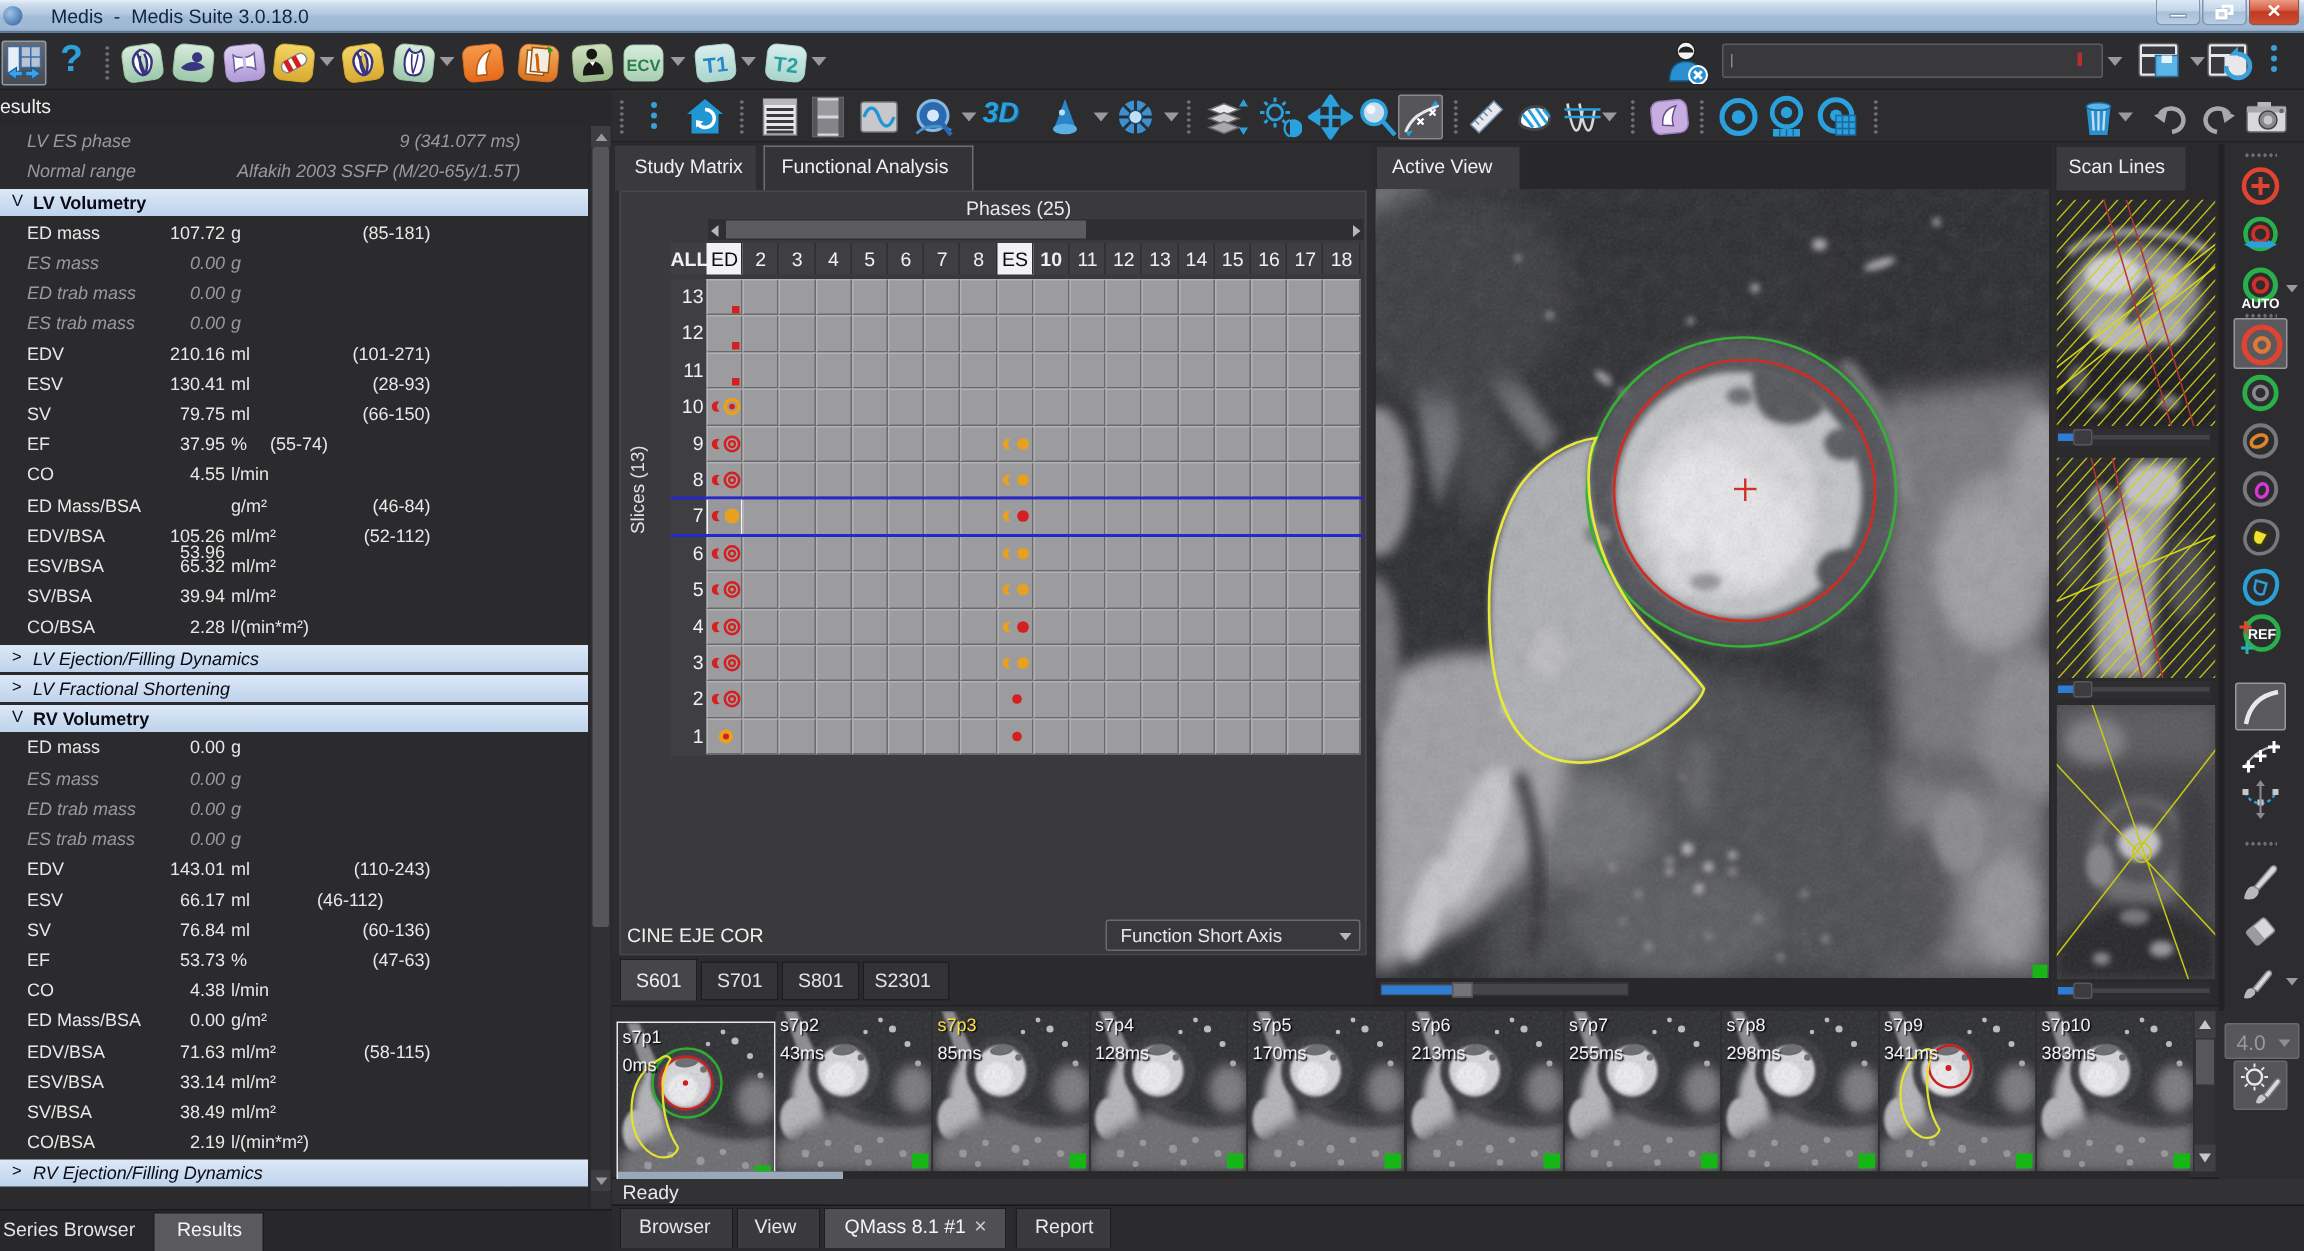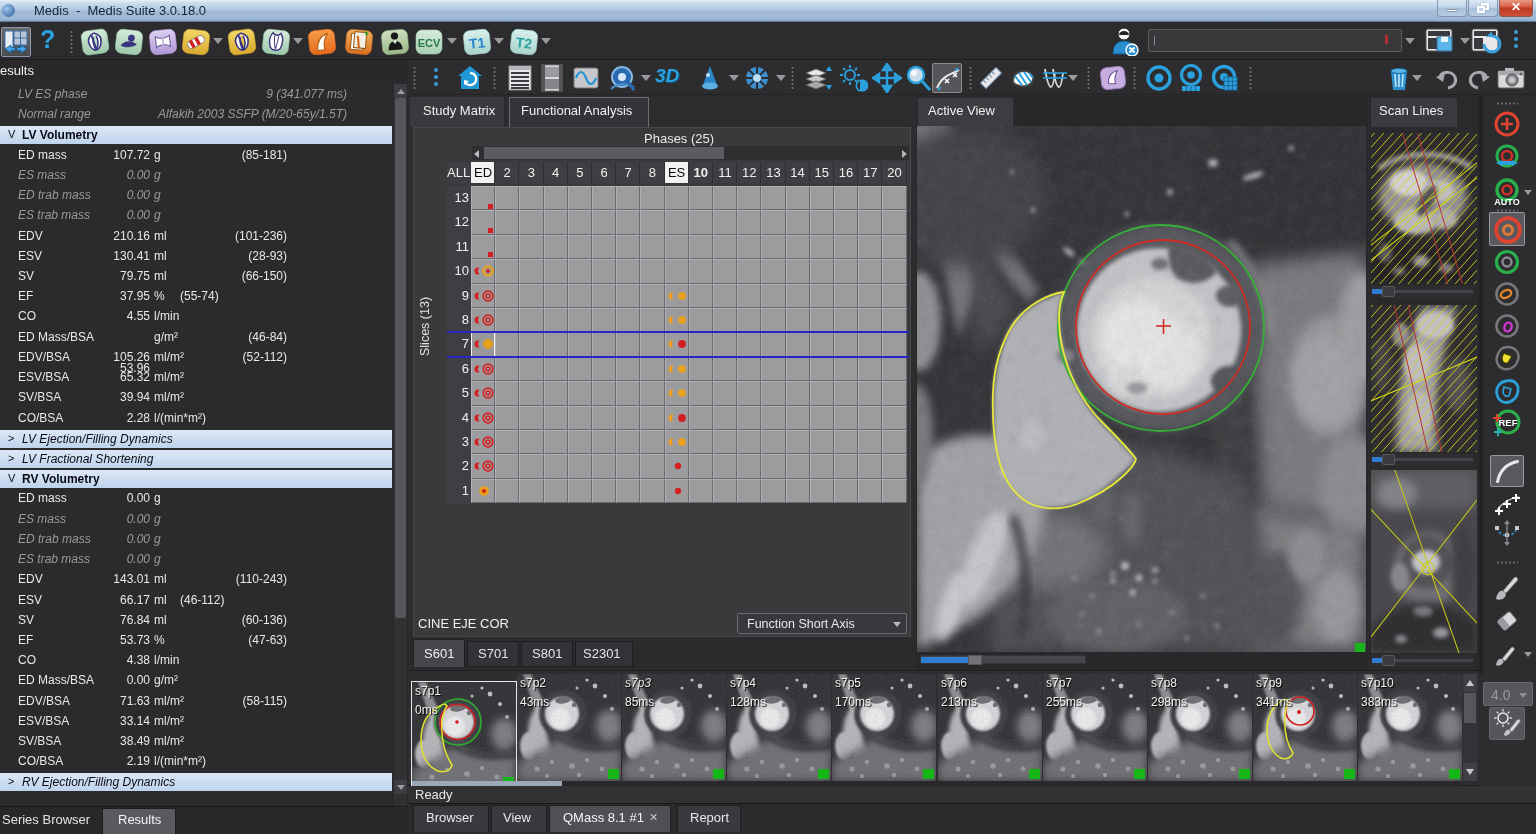--- a/index.html
+++ b/index.html
@@ -258,21 +258,21 @@
       <div class="txt it" style="left:154px;top:84px;">g</div>
       <div class="txt it" style="left:18px;top:104px;">ED trab mass</div>
       <div class="txt it" style="left:50px;top:104px;width:100px;text-align:right;">0.00</div>
       <div class="txt it" style="left:154px;top:104px;">g</div>
       <div class="txt it" style="left:18px;top:124px;">ES trab mass</div>
       <div class="txt it" style="left:50px;top:124px;width:100px;text-align:right;">0.00</div>
       <div class="txt it" style="left:154px;top:124px;">g</div>
       <div class="txt" style="left:18px;top:145px;">EDV</div>
       <div class="txt" style="left:50px;top:145px;width:100px;text-align:right;">210.16</div>
       <div class="txt" style="left:154px;top:145px;">ml</div>
-      <div class="txt" style="left:180px;top:145px;width:107px;text-align:right;">(101-236)</div>
+      <div class="txt" style="left:180px;top:145px;width:107px;text-align:right;">(101-271)</div>
       <div class="txt" style="left:18px;top:165px;">ESV</div>
       <div class="txt" style="left:50px;top:165px;width:100px;text-align:right;">130.41</div>
       <div class="txt" style="left:154px;top:165px;">ml</div>
       <div class="txt" style="left:180px;top:165px;width:107px;text-align:right;">(28-93)</div>
       <div class="txt" style="left:18px;top:185px;">SV</div>
       <div class="txt" style="left:50px;top:185px;width:100px;text-align:right;">79.75</div>
       <div class="txt" style="left:154px;top:185px;">ml</div>
       <div class="txt" style="left:180px;top:185px;width:107px;text-align:right;">(66-150)</div>
       <div class="txt" style="left:18px;top:205px;">EF</div>
       <div class="txt" style="left:50px;top:205px;width:100px;text-align:right;">37.95</div>
@@ -322,21 +322,21 @@
       <div class="txt it" style="left:18px;top:468px;">ES trab mass</div>
       <div class="txt it" style="left:50px;top:468px;width:100px;text-align:right;">0.00</div>
       <div class="txt it" style="left:154px;top:468px;">g</div>
       <div class="txt" style="left:18px;top:488px;">EDV</div>
       <div class="txt" style="left:50px;top:488px;width:100px;text-align:right;">143.01</div>
       <div class="txt" style="left:154px;top:488px;">ml</div>
       <div class="txt" style="left:180px;top:488px;width:107px;text-align:right;">(110-243)</div>
       <div class="txt" style="left:18px;top:509px;">ESV</div>
       <div class="txt" style="left:50px;top:509px;width:100px;text-align:right;">66.17</div>
       <div class="txt" style="left:154px;top:509px;">ml</div>
-      <div class="txt" style="left:180px;top:509px;width:107px;text-align:left;">(46-112)</div>
+      <div class="txt" style="left:180px;top:509px;width:107px;text-align:center;">(46-112)</div>
       <div class="txt" style="left:18px;top:529px;">SV</div>
       <div class="txt" style="left:50px;top:529px;width:100px;text-align:right;">76.84</div>
       <div class="txt" style="left:154px;top:529px;">ml</div>
       <div class="txt" style="left:180px;top:529px;width:107px;text-align:right;">(60-136)</div>
       <div class="txt" style="left:18px;top:549px;">EF</div>
       <div class="txt" style="left:50px;top:549px;width:100px;text-align:right;">53.73</div>
       <div class="txt" style="left:154px;top:549px;">%</div>
       <div class="txt" style="left:180px;top:549px;width:107px;text-align:right;">(47-63)</div>
       <div class="txt" style="left:18px;top:569px;">CO</div>
       <div class="txt" style="left:50px;top:569px;width:100px;text-align:right;">4.38</div>
@@ -580,21 +580,21 @@
 <div class="abs" style="left:521px;top:103px;color:#f0f0f0;font-size:13px;">Functional Analysis</div>
 <div class="abs" style="left:413px;top:127px;width:498px;height:510px;background:#3a3a3d;border:1px solid #48484c;"></div>
 <div class="abs" style="left:644px;top:131px;color:#e8e8ea;font-size:13px;">Phases (25)</div>
 <div class="abs" style="left:472px;top:146px;width:437px;height:14px;background:#2f2f32;">
  <div class="abs" style="left:2px;top:4px;width:0;height:0;border-top:4px solid transparent;border-bottom:4px solid transparent;border-right:5px solid #b8b8bc;"></div>
  <div class="abs" style="left:12px;top:1px;width:240px;height:12px;background:#5c5c60;"></div>
  <div class="abs" style="right:2px;top:4px;width:0;height:0;border-top:4px solid transparent;border-bottom:4px solid transparent;border-left:5px solid #b8b8bc;"></div>
 </div>
 <div class="abs" style="left:391px;top:315px;width:68px;color:#e0e0e2;font-size:12.5px;transform:rotate(-90deg);transform-origin:center;">Slices (13)</div>
     <div class="abs" style="left:447px;top:162px;width:461px;height:21px;background:#3f3f43;"></div>
-    <div class="abs" style="left:447.0px;top:165px;width:23px;text-align:center;color:#f0f0f0;font-size:13px;font-weight:normal;">ALL</div>
+    <div class="abs" style="left:447.0px;top:165px;width:23px;text-align:center;color:#f0f0f0;font-size:13px;font-weight:bold;">ALL</div>
     <div class="abs" style="left:471.0px;top:162px;width:24.2px;height:21px;background:#f2f2f4;border-right:1px solid #2e2e31;"></div>
     <div class="abs" style="left:471.0px;top:165px;width:24px;text-align:center;color:#0a0a0c;font-size:13px;font-weight:normal;">ED</div>
     <div class="abs" style="left:495.2px;top:162px;width:24.2px;height:21px;border-right:1px solid #2e2e31;"></div>
     <div class="abs" style="left:495.2px;top:165px;width:24px;text-align:center;color:#f0f0f0;font-size:13px;font-weight:normal;">2</div>
     <div class="abs" style="left:519.4px;top:162px;width:24.2px;height:21px;border-right:1px solid #2e2e31;"></div>
     <div class="abs" style="left:519.4px;top:165px;width:24px;text-align:center;color:#f0f0f0;font-size:13px;font-weight:normal;">3</div>
     <div class="abs" style="left:543.6px;top:162px;width:24.2px;height:21px;border-right:1px solid #2e2e31;"></div>
     <div class="abs" style="left:543.6px;top:165px;width:24px;text-align:center;color:#f0f0f0;font-size:13px;font-weight:normal;">4</div>
     <div class="abs" style="left:567.8px;top:162px;width:24.2px;height:21px;border-right:1px solid #2e2e31;"></div>
     <div class="abs" style="left:567.8px;top:165px;width:24px;text-align:center;color:#f0f0f0;font-size:13px;font-weight:normal;">5</div>
@@ -616,21 +616,21 @@
     <div class="abs" style="left:761.4px;top:165px;width:24px;text-align:center;color:#f0f0f0;font-size:13px;font-weight:normal;">13</div>
     <div class="abs" style="left:785.6px;top:162px;width:24.2px;height:21px;border-right:1px solid #2e2e31;"></div>
     <div class="abs" style="left:785.6px;top:165px;width:24px;text-align:center;color:#f0f0f0;font-size:13px;font-weight:normal;">14</div>
     <div class="abs" style="left:809.8px;top:162px;width:24.2px;height:21px;border-right:1px solid #2e2e31;"></div>
     <div class="abs" style="left:809.8px;top:165px;width:24px;text-align:center;color:#f0f0f0;font-size:13px;font-weight:normal;">15</div>
     <div class="abs" style="left:834.0px;top:162px;width:24.2px;height:21px;border-right:1px solid #2e2e31;"></div>
     <div class="abs" style="left:834.0px;top:165px;width:24px;text-align:center;color:#f0f0f0;font-size:13px;font-weight:normal;">16</div>
     <div class="abs" style="left:858.2px;top:162px;width:24.2px;height:21px;border-right:1px solid #2e2e31;"></div>
     <div class="abs" style="left:858.2px;top:165px;width:24px;text-align:center;color:#f0f0f0;font-size:13px;font-weight:normal;">17</div>
     <div class="abs" style="left:882.4px;top:162px;width:24.2px;height:21px;border-right:1px solid #2e2e31;"></div>
-    <div class="abs" style="left:882.4px;top:165px;width:24px;text-align:center;color:#f0f0f0;font-size:13px;font-weight:normal;">20</div>
+    <div class="abs" style="left:882.4px;top:165px;width:24px;text-align:center;color:#f0f0f0;font-size:13px;font-weight:normal;">18</div>
     <div class="abs" style="left:447px;top:186px;width:24px;height:318px;background:#3f3f43;"></div>
     <div class="abs" style="left:447px;top:190px;width:22px;text-align:right;color:#f0f0f0;font-size:13px;">13</div>
     <div class="abs" style="left:447px;top:214px;width:22px;text-align:right;color:#f0f0f0;font-size:13px;">12</div>
     <div class="abs" style="left:447px;top:239px;width:22px;text-align:right;color:#f0f0f0;font-size:13px;">11</div>
     <div class="abs" style="left:447px;top:263px;width:22px;text-align:right;color:#f0f0f0;font-size:13px;">10</div>
     <div class="abs" style="left:447px;top:288px;width:22px;text-align:right;color:#f0f0f0;font-size:13px;">9</div>
     <div class="abs" style="left:447px;top:312px;width:22px;text-align:right;color:#f0f0f0;font-size:13px;">8</div>
     <div class="abs" style="left:447px;top:336px;width:22px;text-align:right;color:#f0f0f0;font-size:13px;">7</div>
     <div class="abs" style="left:447px;top:361px;width:22px;text-align:right;color:#f0f0f0;font-size:13px;">6</div>
     <div class="abs" style="left:447px;top:385px;width:22px;text-align:right;color:#f0f0f0;font-size:13px;">5</div>
@@ -1452,21 +1452,21 @@
         <circle cx="46" cy="40" r="23" fill="none" stroke="#2fae2f" stroke-width="1.6"></circle>
         <circle cx="45.5" cy="40" r="17.5" fill="none" stroke="#cc2020" stroke-width="1.6"></circle>
         <circle cx="45" cy="40" r="1.8" fill="#cc2020"></circle>
         <path d="M28,24 C16,30 9,42 9,58 C9,74 16,85 26,89 C33,91 39,88 40,83 C32,71 29,55 30,40 C31,32 33,27 35,24 C33,21 30,22 28,24 Z" fill="none" stroke="#e2e230" stroke-width="1.5"></path>
       </svg><div class="abs" style="left:3px;top:2px;color:#f2f2f2;font-size:12px;text-shadow:1px 1px 1px #000;">s7p1</div><div class="abs" style="left:3px;top:21px;color:#f2f2f2;font-size:12px;text-shadow:1px 1px 1px #000;">0ms</div><div class="abs" style="left:91px;top:95px;width:11px;height:10px;background:#16b616;"></div></div>
     <div class="abs" style="left:517px;top:674px;width:104px;height:107px;overflow:hidden;"><svg width="104" height="107" viewBox="0 0 104 107">
         <use href="#fthumb"></use>
       </svg><div class="abs" style="left:3px;top:2px;color:#f2f2f2;font-size:12px;text-shadow:1px 1px 1px #000;">s7p2</div><div class="abs" style="left:3px;top:21px;color:#f2f2f2;font-size:12px;text-shadow:1px 1px 1px #000;">43ms</div><div class="abs" style="left:91px;top:95px;width:11px;height:10px;background:#16b616;"></div></div>
     <div class="abs" style="left:622px;top:674px;width:104px;height:107px;overflow:hidden;"><svg width="104" height="107" viewBox="0 0 104 107">
         <use href="#fthumb"></use>
-      </svg><div class="abs" style="left:3px;top:2px;color:#e5e5e5;font-size:12px;text-shadow:1px 1px 1px #000;font-style:italic;">s7p3</div><div class="abs" style="left:3px;top:21px;color:#f2f2f2;font-size:12px;text-shadow:1px 1px 1px #000;">85ms</div><div class="abs" style="left:91px;top:95px;width:11px;height:10px;background:#16b616;"></div></div>
+      </svg><div class="abs" style="left:3px;top:2px;color:#fde047;font-size:12px;text-shadow:1px 1px 1px #000;">s7p3</div><div class="abs" style="left:3px;top:21px;color:#f2f2f2;font-size:12px;text-shadow:1px 1px 1px #000;">85ms</div><div class="abs" style="left:91px;top:95px;width:11px;height:10px;background:#16b616;"></div></div>
     <div class="abs" style="left:727px;top:674px;width:104px;height:107px;overflow:hidden;"><svg width="104" height="107" viewBox="0 0 104 107">
         <use href="#fthumb"></use>
       </svg><div class="abs" style="left:3px;top:2px;color:#f2f2f2;font-size:12px;text-shadow:1px 1px 1px #000;">s7p4</div><div class="abs" style="left:3px;top:21px;color:#f2f2f2;font-size:12px;text-shadow:1px 1px 1px #000;">128ms</div><div class="abs" style="left:91px;top:95px;width:11px;height:10px;background:#16b616;"></div></div>
     <div class="abs" style="left:832px;top:674px;width:104px;height:107px;overflow:hidden;"><svg width="104" height="107" viewBox="0 0 104 107">
         <use href="#fthumb"></use>
       </svg><div class="abs" style="left:3px;top:2px;color:#f2f2f2;font-size:12px;text-shadow:1px 1px 1px #000;">s7p5</div><div class="abs" style="left:3px;top:21px;color:#f2f2f2;font-size:12px;text-shadow:1px 1px 1px #000;">170ms</div><div class="abs" style="left:91px;top:95px;width:11px;height:10px;background:#16b616;"></div></div>
     <div class="abs" style="left:938px;top:674px;width:104px;height:107px;overflow:hidden;"><svg width="104" height="107" viewBox="0 0 104 107">
         <use href="#fthumb"></use>
       </svg><div class="abs" style="left:3px;top:2px;color:#f2f2f2;font-size:12px;text-shadow:1px 1px 1px #000;">s7p6</div><div class="abs" style="left:3px;top:21px;color:#f2f2f2;font-size:12px;text-shadow:1px 1px 1px #000;">213ms</div><div class="abs" style="left:91px;top:95px;width:11px;height:10px;background:#16b616;"></div></div>
     <div class="abs" style="left:1043px;top:674px;width:104px;height:107px;overflow:hidden;"><svg width="104" height="107" viewBox="0 0 104 107">

